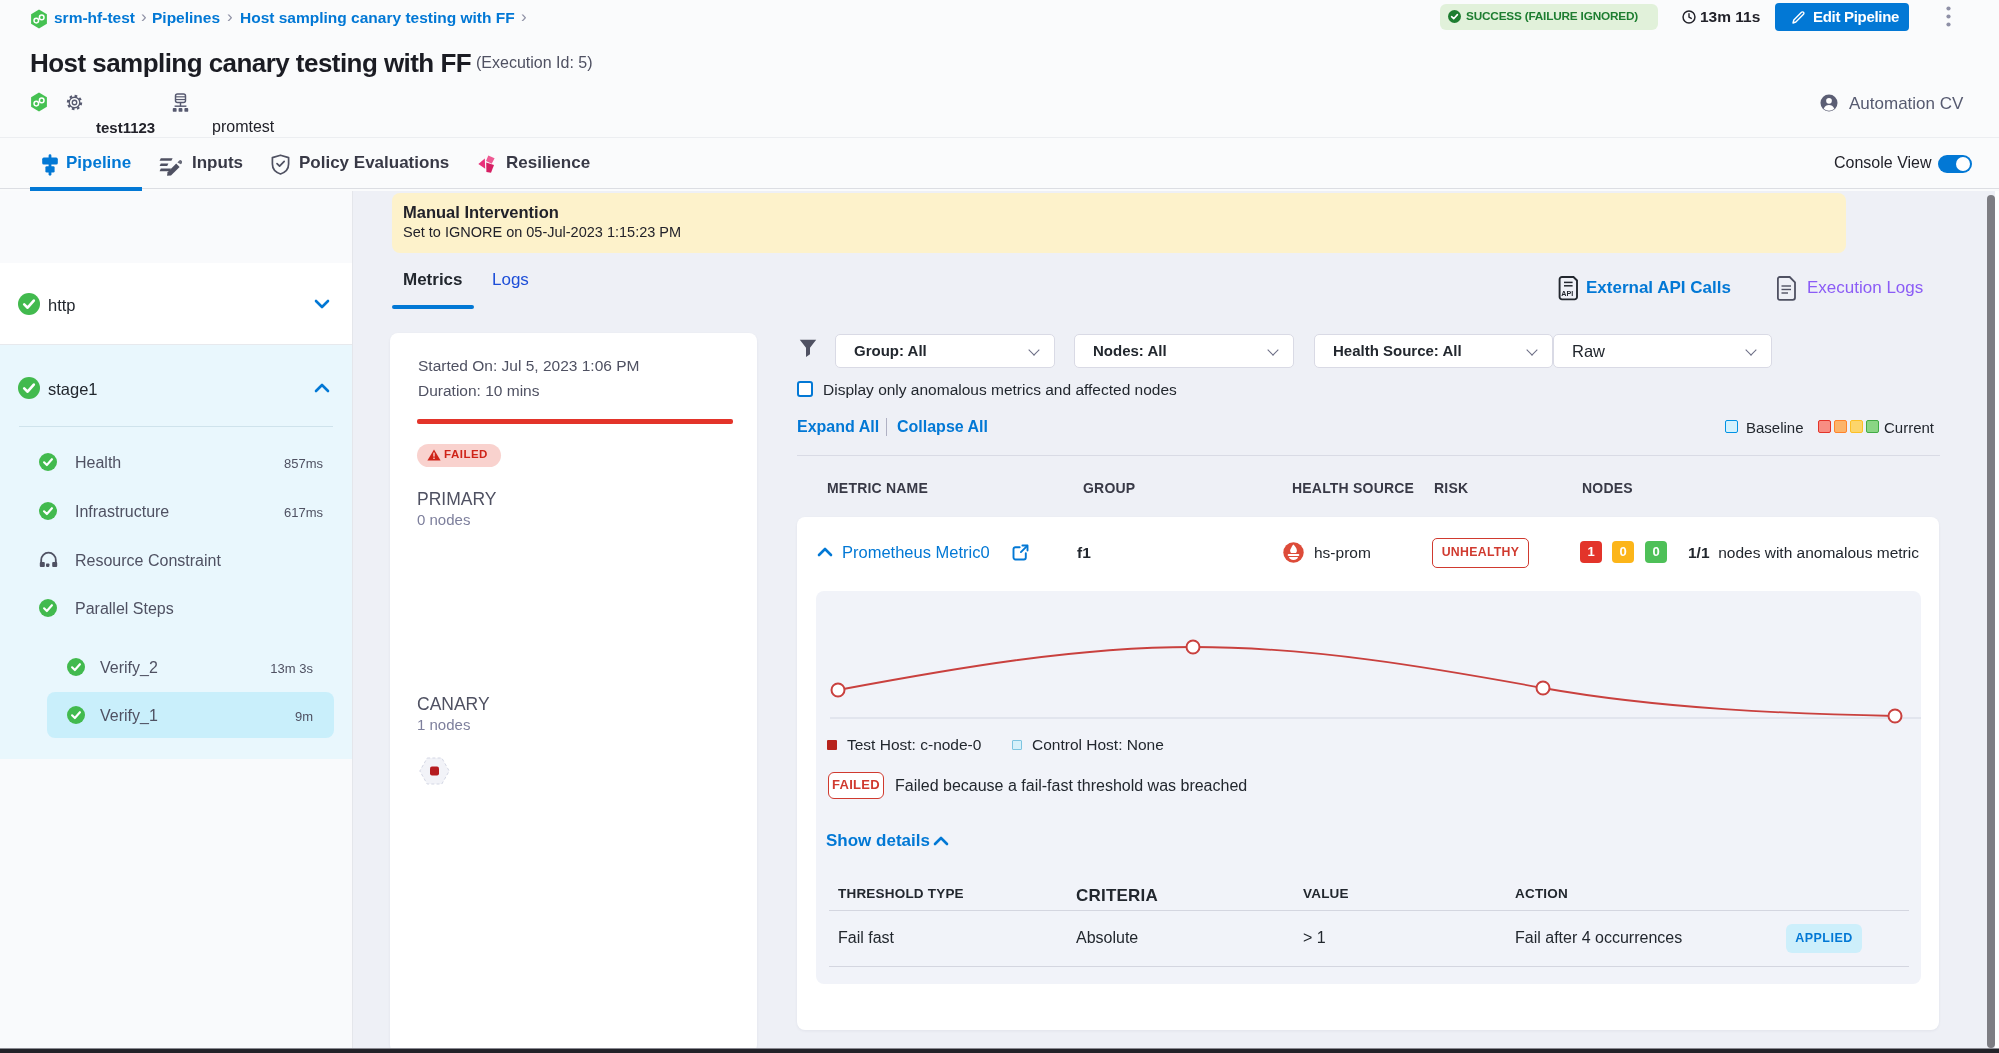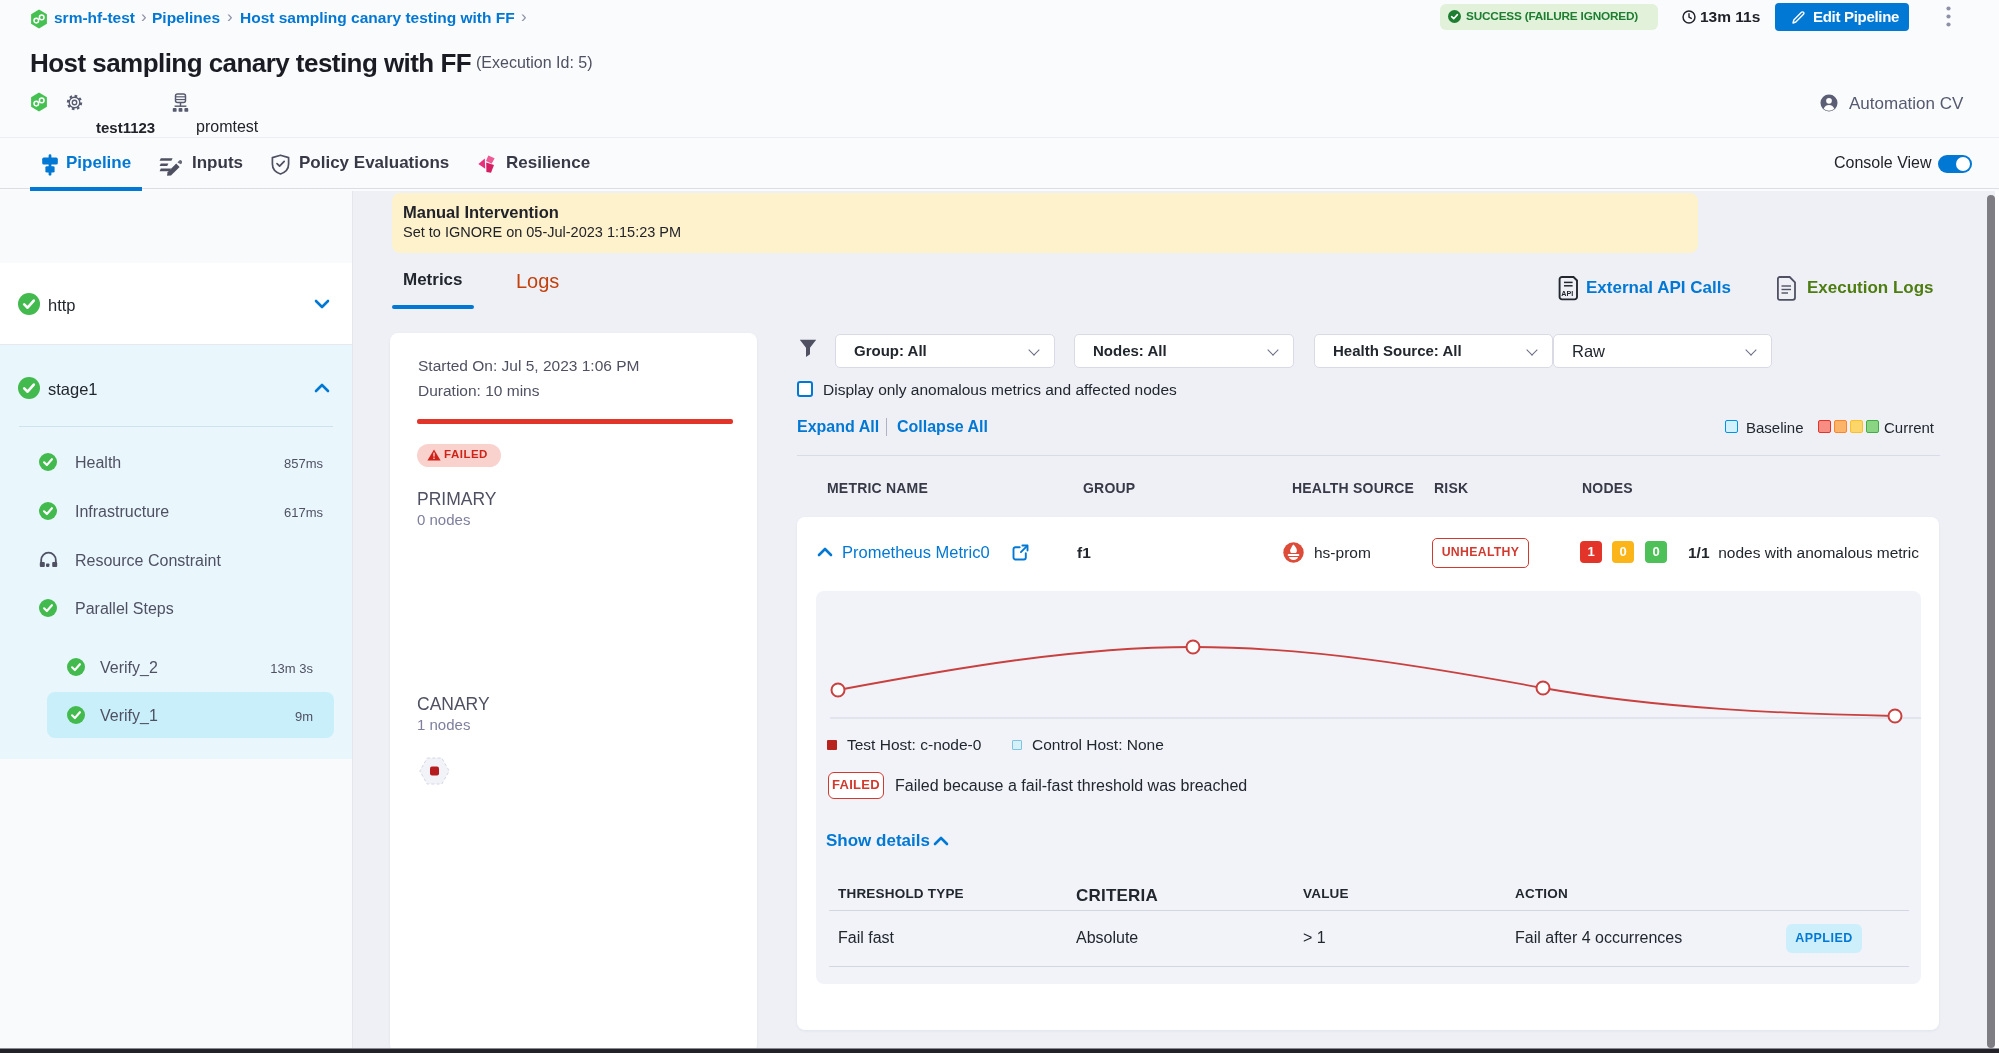--- a/index.html
+++ b/index.html
@@ -26,21 +26,21 @@
   #stagestrip { position:absolute; left:0; top:0; width:352px; height:72px; background:#f8f9fb; border-bottom:1px solid #e6e8ec; }
   .gsq { position:absolute; top:25px; width:22px; height:22px; border-radius:4px; background:#44c452; }
   #row-http { position:absolute; left:0; top:72px; width:352px; height:82px; background:#ffffff; border-bottom:1px solid #e7e9ed; }
   #stageblue { position:absolute; left:0; top:154px; width:352px; height:414px; background:#e9f7fd; }
   .srow-name { font-size:16.5px; color:#22272e; font-weight:400; }
   .step-name { position:absolute; font-size:16px; color:#4f5162; }
   .step-time { position:absolute; font-size:13px; color:#4f5162; text-align:right; }
 
   
   #main { position:absolute; left:353px; top:191px; width:1646px; height:862px; background:#eef0f6; }
-  #banner { position:absolute; left:39px; top:2px; width:1306px; height:60px; background:#fdf2cb; border-radius:8px; }
+  #banner { position:absolute; left:39px; top:2px; width:1454px; height:60px; background:#fdf2cb; border-radius:8px; }
   #banner b { display:block; margin:10px 0 0 11px; font-size:16.5px; color:#22222a; }
   #banner span { display:block; margin:2px 0 0 11px; font-size:14.5px; color:#22222a; }
 
   .card { position:absolute; background:#fff; border-radius:8px; box-shadow:0 1px 3px rgba(40,41,61,0.06); }
 
   .dd { position:absolute; top:143px; height:34px; background:#fff; border:1px solid #d9dae5; border-radius:5px; font-size:15px; font-weight:600; color:#22272e; line-height:32px; padding-left:18px; }
   .dd .chev { position:absolute; right:16px; top:11px; width:8px; height:8px; border-right:1.8px solid #6b6d85; border-bottom:1.8px solid #6b6d85; transform:rotate(45deg); }
 
   .thead { position:absolute; font-size:14px; font-weight:700; color:#383946; letter-spacing:0.2px; }
   .sq { position:absolute; width:22px; height:22px; border-radius:4px; color:#fff; font-size:13px; font-weight:700; text-align:center; line-height:22px; }
@@ -92,21 +92,21 @@
         <rect x="4.5" y="1" width="11" height="9.5" rx="2.2" fill="none" stroke="#575a70" stroke-width="1.6"></rect>
         <line x1="5" y1="4.2" x2="15" y2="4.2" stroke="#575a70" stroke-width="1.3"></line>
         <line x1="5" y1="7.2" x2="15" y2="7.2" stroke="#575a70" stroke-width="1.3"></line>
         <line x1="10" y1="10.5" x2="10" y2="14.5" stroke="#575a70" stroke-width="1.6"></line>
         <line x1="3.5" y1="14.5" x2="16.5" y2="14.5" stroke="#575a70" stroke-width="1.6"></line>
         <rect x="1.5" y="16.5" width="4.2" height="4.2" rx="1" fill="#575a70"></rect>
         <rect x="7.9" y="16.5" width="4.2" height="4.2" rx="1" fill="#575a70"></rect>
         <rect x="14.3" y="16.5" width="4.2" height="4.2" rx="1" fill="#575a70"></rect>
       </svg>
     </div>
-  <div class="meta" style="left:196px;">promtest</div>
+  <div class="meta" style="left:212px;">promtest</div>
 
   <div class="abs" style="left:1440px; top:4px; width:218px; height:26px; background:#e1f1da; border-radius:6px;"></div>
   <div class="abs" style="left:1448px; top:10px;">
       <svg width="13" height="13" viewBox="0 0 13 13">
         <circle cx="6.5" cy="6.5" r="6.5" fill="#1d7d30"></circle>
         <path d="M3.6 6.7 L5.7 8.7 L9.4 4.6" fill="none" stroke="#fff" stroke-width="1.6" stroke-linecap="round" stroke-linejoin="round"></path>
       </svg>
     </div>
   <div class="abs" style="left:1466px; top:9px; font-size:11.8px; font-weight:700; color:#1d7d30; letter-spacing:-0.2px;">SUCCESS (FAILURE IGNORED)</div>
   <div class="abs" style="left:1682px; top:10px;">
@@ -274,41 +274,41 @@
   </div>
 </div>
 
 <div id="main">
   <div id="banner">
     <b>Manual Intervention</b>
     <span>Set to IGNORE on 05-Jul-2023 1:15:23 PM</span>
   </div>
 
   <div class="abs" style="left:50px; top:79px; font-size:17px; font-weight:700; color:#22272e;">Metrics</div>
-  <div class="abs" style="left:139px; top:79px; font-size:20px; color:#c2410c;margin-left:24px;">Logs</div>
+  <div class="abs" style="left:139px; top:79px; font-size:17px; color:#1d4ed8;">Logs</div>
   <div class="abs" style="left:39px; top:114px; width:82px; height:4px; background:#0278d5; border-radius:2px;"></div>
 
   <div class="abs" style="left:1204px; top:85px;">
       <svg width="21" height="25" viewBox="0 0 21 25">
         <path d="M5 1 H16.5 L20 4.5 V21 A2.4 2.4 0 0 1 17.6 23.4 H5 A2.4 2.4 0 0 1 2.6 21 V3.4 A2.4 2.4 0 0 1 5 1 Z" fill="none" stroke="#22272e" stroke-width="1.9"></path>
         <line x1="7" y1="6.4" x2="15.6" y2="6.4" stroke="#22272e" stroke-width="1.5"></line>
         <line x1="7" y1="9.8" x2="15.6" y2="9.8" stroke="#22272e" stroke-width="1.5"></line>
         <text x="4.2" y="20.3" font-family="Liberation Sans, sans-serif" font-size="7.2" font-weight="700" fill="#22272e">API</text>
       </svg>
     </div>
   <div class="abs" style="left:1233px; top:87px; font-size:17px; font-weight:700; color:#0278d5;">External API Calls</div>
   <div class="abs" style="left:1424px; top:85px;">
       <svg width="19" height="25" viewBox="0 0 19 25">
         <path d="M2.7 1 H12.7 L18 6.3 V21.5 A2.3 2.3 0 0 1 15.7 23.8 H2.7 A1.8 1.8 0 0 1 0.9 22 V2.8 A1.8 1.8 0 0 1 2.7 1 Z" fill="none" stroke="#4f5162" stroke-width="1.8"></path>
         <line x1="4.5" y1="10" x2="14" y2="10" stroke="#4f5162" stroke-width="1.4"></line>
         <line x1="4.5" y1="13.5" x2="14" y2="13.5" stroke="#4f5162" stroke-width="1.4"></line>
         <line x1="4.5" y1="17" x2="11" y2="17" stroke="#4f5162" stroke-width="1.4"></line>
       </svg>
     </div>
-  <div class="abs" style="left:1454px; top:87px; font-size:17px; font-weight:700; color:#4d7c0f;text-align:center;">Execution Logs</div>
+  <div class="abs" style="left:1454px; top:87px; font-size:17px; font-weight:400; color:#8b5cf6;text-align:center;">Execution Logs</div>
 
   <div class="card" id="leftcard" style="left:37px; top:142px; width:367px; height:720px;">
     <div class="abs" style="left:28px; top:24px; font-size:15.5px; color:#4f5162;">Started On: Jul 5, 2023 1:06 PM</div>
     <div class="abs" style="left:28px; top:49px; font-size:15.5px; color:#4f5162;">Duration: 10 mins</div>
     <div class="abs" style="left:27px; top:86px; width:316px; height:5px; background:#e3342a; border-radius:2px;"></div>
     <div class="abs" style="left:27px; top:111px; width:84px; height:23px; background:#f9d2ce; border-radius:12px;"></div>
     <div class="abs" style="left:37px; top:116px;">
         <svg width="14" height="12" viewBox="0 0 14 12">
           <path d="M7 0.5 L13.6 11.5 H0.4 Z" fill="#cf2318"></path>
           <rect x="6.3" y="3.6" width="1.4" height="4" fill="#f9d2ce"></rect>

